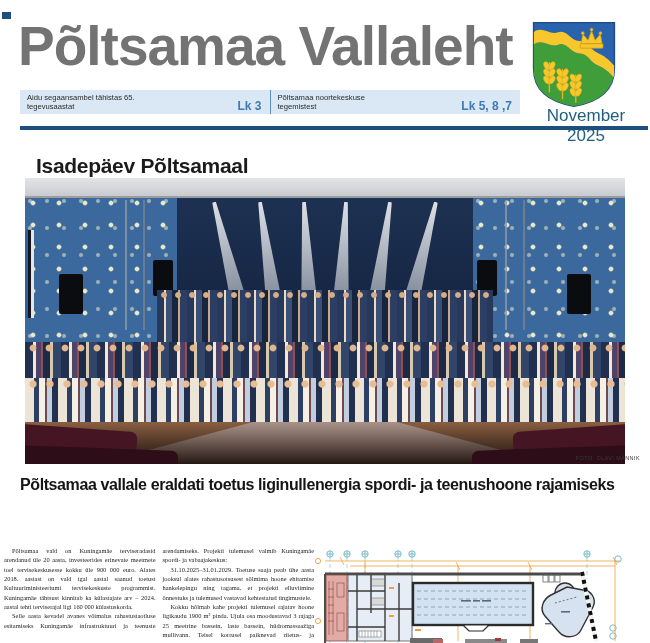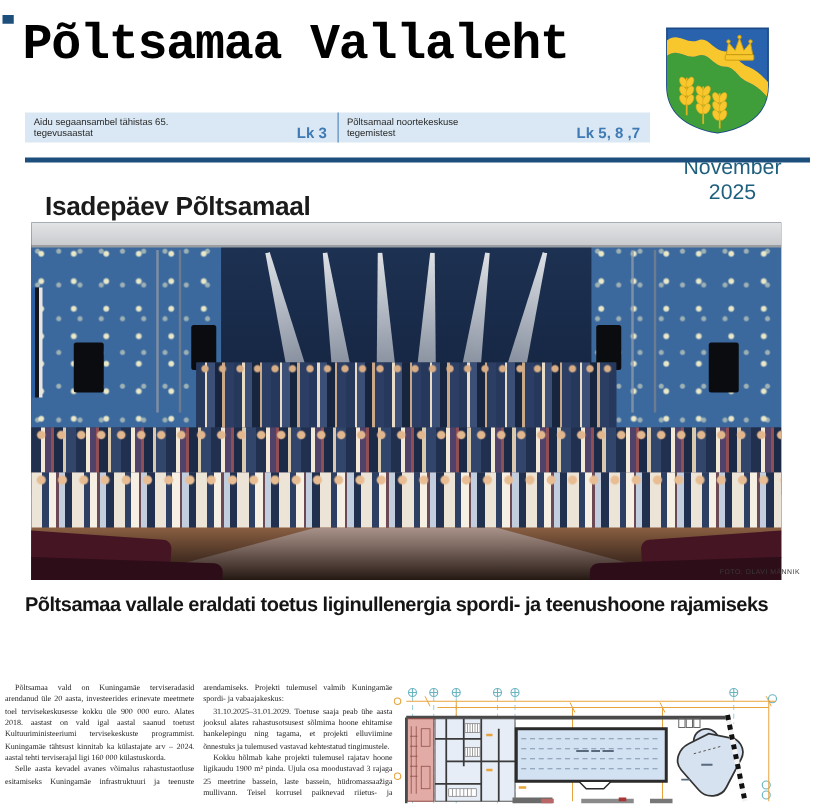--- a/index.html
+++ b/index.html
@@ -1,24 +1,24 @@
 <!DOCTYPE html>
 <html><head>
 <meta charset="utf-8">
 <style>
   html,body{margin:0;padding:0;background:#fff;}
   #page{position:relative;width:650px;height:643px;background:#fff;overflow:hidden;
         font-family:"Liberation Sans",sans-serif;}
 
   
   .crop-mark{position:absolute;left:2px;top:12px;width:9px;height:7px;background:#1d4f7c;}
-  .masthead{position:absolute;left:18px;top:14px;width:500px;font-size:40px;font-weight:bold;
-            color:#000000;letter-spacing:-1px;white-space:nowrap;font-family:Liberation Mono, monospace;}
+  .masthead{position:absolute;left:18px;top:14px;width:500px;font-size:55px;font-weight:bold;
+            color:#737373;letter-spacing:-1px;white-space:nowrap;}
   .crest{position:absolute;left:529px;top:20px;width:90px;height:88px;}
-  .issue-date{position:absolute;left:524px;top:124px;width:124px;text-align:center;
+  .issue-date{position:absolute;left:524px;top:106px;width:124px;text-align:center;
               font-size:17px;color:#20607f;word-spacing:7px;}
   .teaser-bar{position:absolute;left:20px;top:90px;width:500px;height:24px;background:#d9e8f4;
               display:flex;}
   .teaser{position:relative;flex:1 1 0;padding:3px 6px 2px 7px;box-sizing:border-box;}
   .teaser + .teaser{border-left:1.5px solid #5d8fbe;}
   .teaser-text{font-size:7.6px;line-height:1.25;color:#2a2a2a;max-width:118px;}
   .teaser-2 .teaser-text{padding-left:14px;}
   .teaser-ref{position:absolute;right:8px;bottom:1px;font-size:12px;font-weight:bold;color:#3f7ab5;}
   .header-rule{position:absolute;left:20px;top:126px;width:628px;height:4px;background:#1d4f7c;}
 
@@ -152,21 +152,21 @@
     </svg>
   </div>
   <div class="issue-date">November 2025</div>
 
   <div class="teaser-bar">
     <div class="teaser teaser-1">
       <div class="teaser-text">Aidu segaansambel tähistas 65. tegevusaastat</div>
       <div class="teaser-ref">Lk 3</div>
     </div>
     <div class="teaser teaser-3">
-      <div class="teaser-text">Põltsamaal noortekeskuse tegemistest</div>
+      <div class="teaser-text">Põltsamaa noortekeskuse tegemistest</div>
       <div class="teaser-ref">Lk 5, 8 ,7</div>
     </div>
   </div>
   <div class="header-rule"></div>
 
   <h1 class="headline1" style="margin:16px;">Isadepäev Põltsamaal</h1>
 
   <div class="photo">
     <div class="wall wall-left"></div>
     <div class="wall wall-right"></div>

